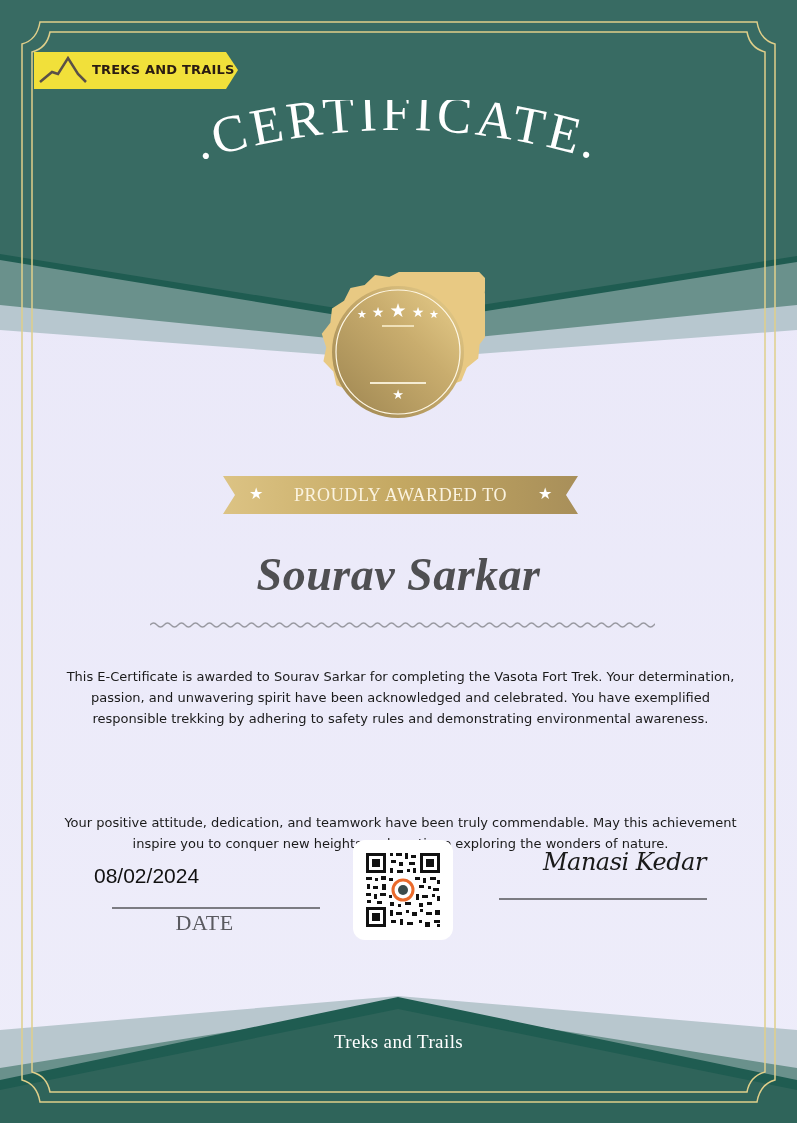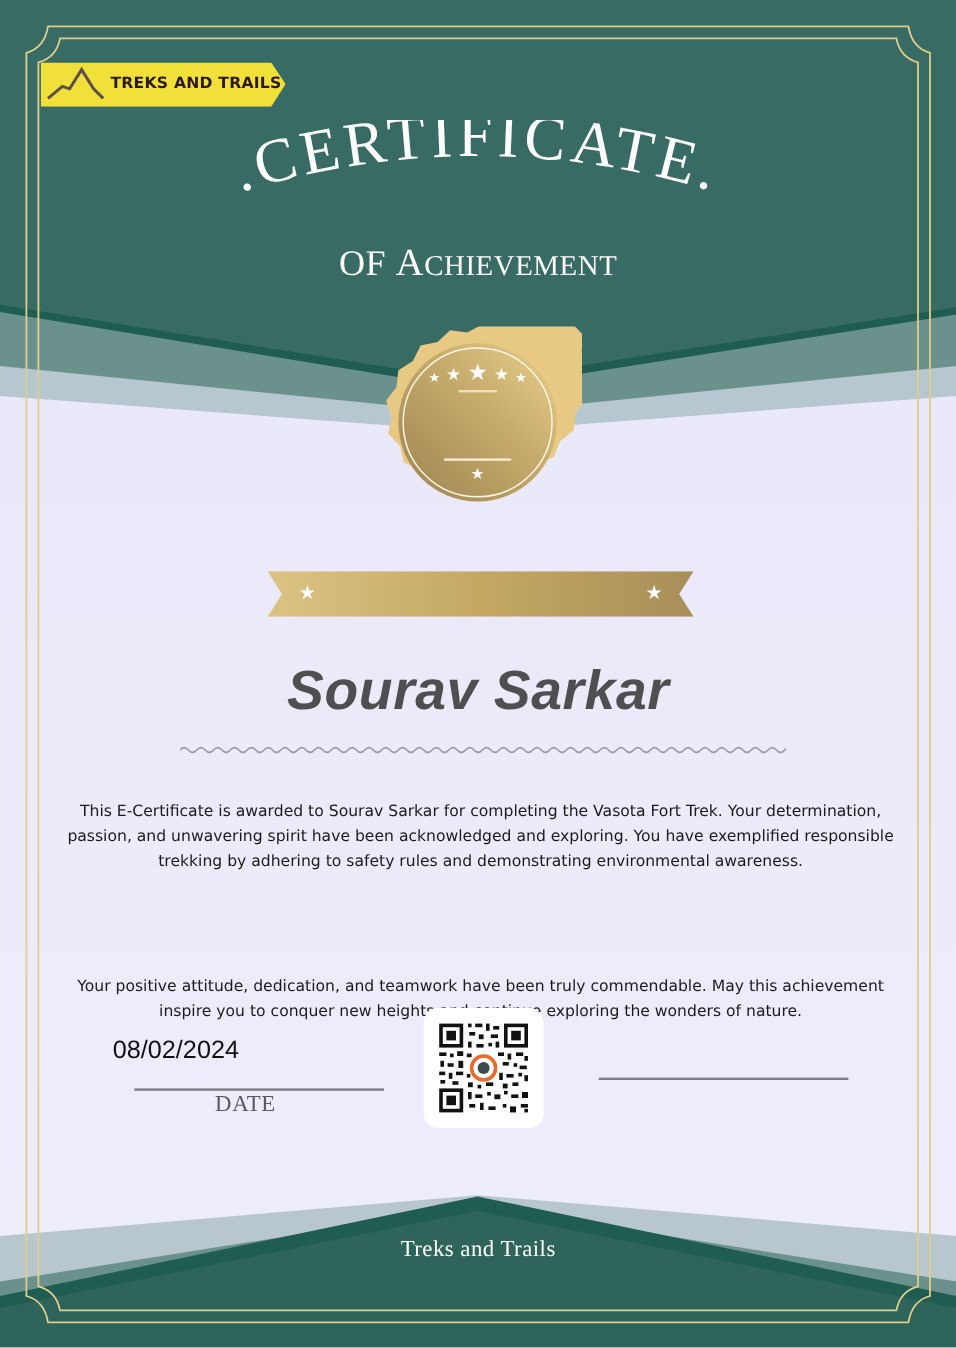--- a/index.html
+++ b/index.html
@@ -9,28 +9,28 @@
   .logo { position:absolute; left:34px; top:52px; width:204px; height:37px; }
   .logo-text { position:absolute; left:92px; top:62px; font-family:"DejaVu Sans", sans-serif; font-weight:bold; font-size:13px; color:#2a1b12; letter-spacing:0.2px; }
   .title-arc { position:absolute; left:0; top:100px; width:797px; height:100px; }
   .subtitle { position:absolute; left:0; width:797px; top:200px; text-align:center; color:#fff; font-family:"Liberation Serif", serif; font-size:30px; letter-spacing:0.5px; }
   .subtitle .big { font-size:32px; }
   .subtitle .sc { font-size:24px; }
   .seal { position:absolute; left:315px; top:272px; }
   .ribbon { position:absolute; left:223px; top:476px; width:355px; height:38px; }
   .ribbon-text { position:absolute; left:223px; width:355px; top:485px; text-align:center; color:#fbf3df; font-family:"Liberation Serif", serif; font-size:18px; letter-spacing:0.6px; }
   .ribbon-star { position:absolute; top:484px; color:#fff; font-size:16px; }
-  .name { position:absolute; left:0; width:797px; top:548px; text-align:center; color:#4f4f52; font-family:Liberation Sans, sans-serif; font-style:italic; font-weight:bold; font-size:46px; letter-spacing:0.5px; }
+  .name { position:absolute; left:0; width:797px; top:548px; text-align:center; color:#4f4f52; font-family:Liberation Serif, serif; font-style:italic; font-weight:bold; font-size:46px; letter-spacing:0.5px; }
   .wave { position:absolute; left:150px; top:620px; }
   .para { position:absolute; left:52px; width:697px; text-align:center; color:#1a1a1a; font-family:"DejaVu Sans", sans-serif; font-size:13px; line-height:21px; }
   .p1 { top:666px; }
   .p2 { top:770px;margin-top:42px; }
   .date-val { position:absolute; left:94px; top:864px; font-family:Liberation Sans, sans-serif; font-size:21px; color:#111; }
   .line { position:absolute; height:2px; background:#7b7b82; }
-  .label { position:absolute; text-align:center; font-family:"Liberation Serif", serif; color:#5a5a60; font-size:19px; letter-spacing:0.5px; }
+  .label { position:absolute; text-align:center; font-family:"Liberation Serif", serif; color:#5a5a60; font-size:22px; letter-spacing:0.5px; }
   .qr-box { position:absolute; left:353px; top:840px; width:100px; height:100px; background:#fff; border-radius:12px; }
   .sig { position:absolute; left:543px; top:848px; font-family:"DejaVu Serif", serif; font-style:italic; font-size:24px; color:#1a1a1a; letter-spacing:-0.5px; }
   .footer { position:absolute; left:0; width:797px; text-align:center; color:#fff; font-family:"Liberation Serif", serif; font-size:19px; letter-spacing:0.4px; }
 </style>
 </head>
 <body>
 
 <div class="page">
 
   <svg class="bg" width="797" height="1123" viewBox="0 0 797 1123">
@@ -58,24 +58,20 @@
 
   <svg class="title-arc" viewBox="0 0 797 100">
     <defs>
       <path id="arc" d="M170,70 Q398,-10 626,70"></path>
     </defs>
     <text font-family="Liberation Serif, serif" font-size="52" fill="#ffffff" letter-spacing="4" text-anchor="middle">
       <textPath href="#arc" startOffset="50%">.CERTIFICATE.</textPath>
     </text>
   </svg>
 
-  <div class="subtitle">
-    <span>OF</span>
-    <span><span class="big">A</span><span class="sc">CHIEVEMENT</span></span>
-  </div>
 
   <svg class="seal" width="170" height="165" viewBox="0 0 170 165">
     <defs>
       <linearGradient id="sealg" x1="0" y1="1" x2="1" y2="0">
         <stop offset="0" stop-color="#9c8450"></stop>
         <stop offset="0.6" stop-color="#c9ad6e"></stop>
         <stop offset="1" stop-color="#ead08d"></stop>
       </linearGradient>
     </defs>
     <g transform="translate(83,80)">
@@ -99,28 +95,29 @@
     <defs>
       <linearGradient id="ribg" x1="0" y1="0" x2="1" y2="0">
         <stop offset="0" stop-color="#dcc384"></stop>
         <stop offset="0.5" stop-color="#c4a862"></stop>
         <stop offset="1" stop-color="#a88f5a"></stop>
       </linearGradient>
     </defs>
     <polygon points="0,0 355,0 343,19 355,38 0,38 12,19" fill="url(#ribg)"></polygon>
   </svg>
   <span class="ribbon-star" style="left:249px;">★</span>
+  <span class="ribbon-text">PROUDLY AWARDED TO</span>
   <span class="ribbon-star" style="left:538px;">★</span>
 
   <div class="name">Sourav Sarkar</div>
   <svg class="wave" width="505" height="10" viewBox="0 0 505 10">
     <path d="M0,5 q3.5,-4 7,0 t7,0 t7,0 t7,0 t7,0 t7,0 t7,0 t7,0 t7,0 t7,0 t7,0 t7,0 t7,0 t7,0 t7,0 t7,0 t7,0 t7,0 t7,0 t7,0 t7,0 t7,0 t7,0 t7,0 t7,0 t7,0 t7,0 t7,0 t7,0 t7,0 t7,0 t7,0 t7,0 t7,0 t7,0 t7,0 t7,0 t7,0 t7,0 t7,0 t7,0 t7,0 t7,0 t7,0 t7,0 t7,0 t7,0 t7,0 t7,0 t7,0 t7,0 t7,0 t7,0 t7,0 t7,0 t7,0 t7,0 t7,0 t7,0 t7,0 t7,0 t7,0 t7,0 t7,0 t7,0 t7,0 t7,0 t7,0 t7,0 t7,0 t7,0 t7,0 t7,0 t7,0" fill="none" stroke="#9a9aa2" stroke-width="1.3"></path>
   </svg>
 
-  <div class="para p1">This E-Certificate is awarded to Sourav Sarkar for completing the Vasota Fort Trek. Your determination, passion, and unwavering spirit have been acknowledged and exploring. You have exemplified responsible trekking by adhering to safety rules and demonstrating environmental awareness.</div>
+  <div class="para p1">This E-Certificate is awarded to Sourav Sarkar for completing the Vasota Fort Trek. Your determination, passion, and unwavering spirit have been acknowledged and celebrated. You have exemplified responsible trekking by adhering to safety rules and demonstrating environmental awareness.</div>
   <div class="para p2">Your positive attitude, dedication, and teamwork have been truly commendable. May this achievement inspire you to conquer new heights and continue exploring the wonders of nature.</div>
 
   <div class="date-val">08/02/2024</div>
   <div class="line" style="left:112px; top:907px; width:208px;"></div>
   <div class="label" style="left:112px; width:185px; top:910px;">DATE</div>
 
   <div class="qr-box">
     <svg width="100" height="100" viewBox="0 0 100 100">
       <g fill="#111">
         <rect x="13" y="13" width="20" height="20"></rect>
@@ -185,18 +182,19 @@
         <rect x="66" y="80" width="3" height="3"></rect>
           <rect x="72" y="82" width="5" height="5"></rect>
           <rect x="81" y="80" width="6" height="3"></rect>
           <rect x="84" y="84" width="3" height="3"></rect>
       </g>
       <circle cx="50" cy="50" r="10" fill="#fff" stroke="#ea6a2b" stroke-width="3"></circle>
       <circle cx="50" cy="50" r="5" fill="#3b4b4b"></circle>
     </svg>
   </div>
 
+  <div class="sig">Manasi Kedar</div>
   <div class="line" style="left:499px; top:898px; width:208px;"></div>
 
   <div class="footer" style="top:1031px;">Treks and Trails</div>
   <div class="footer" style="top:1085px;margin-top:38px;">Dehradun</div>
 
 </div>
 
 </body></html>

